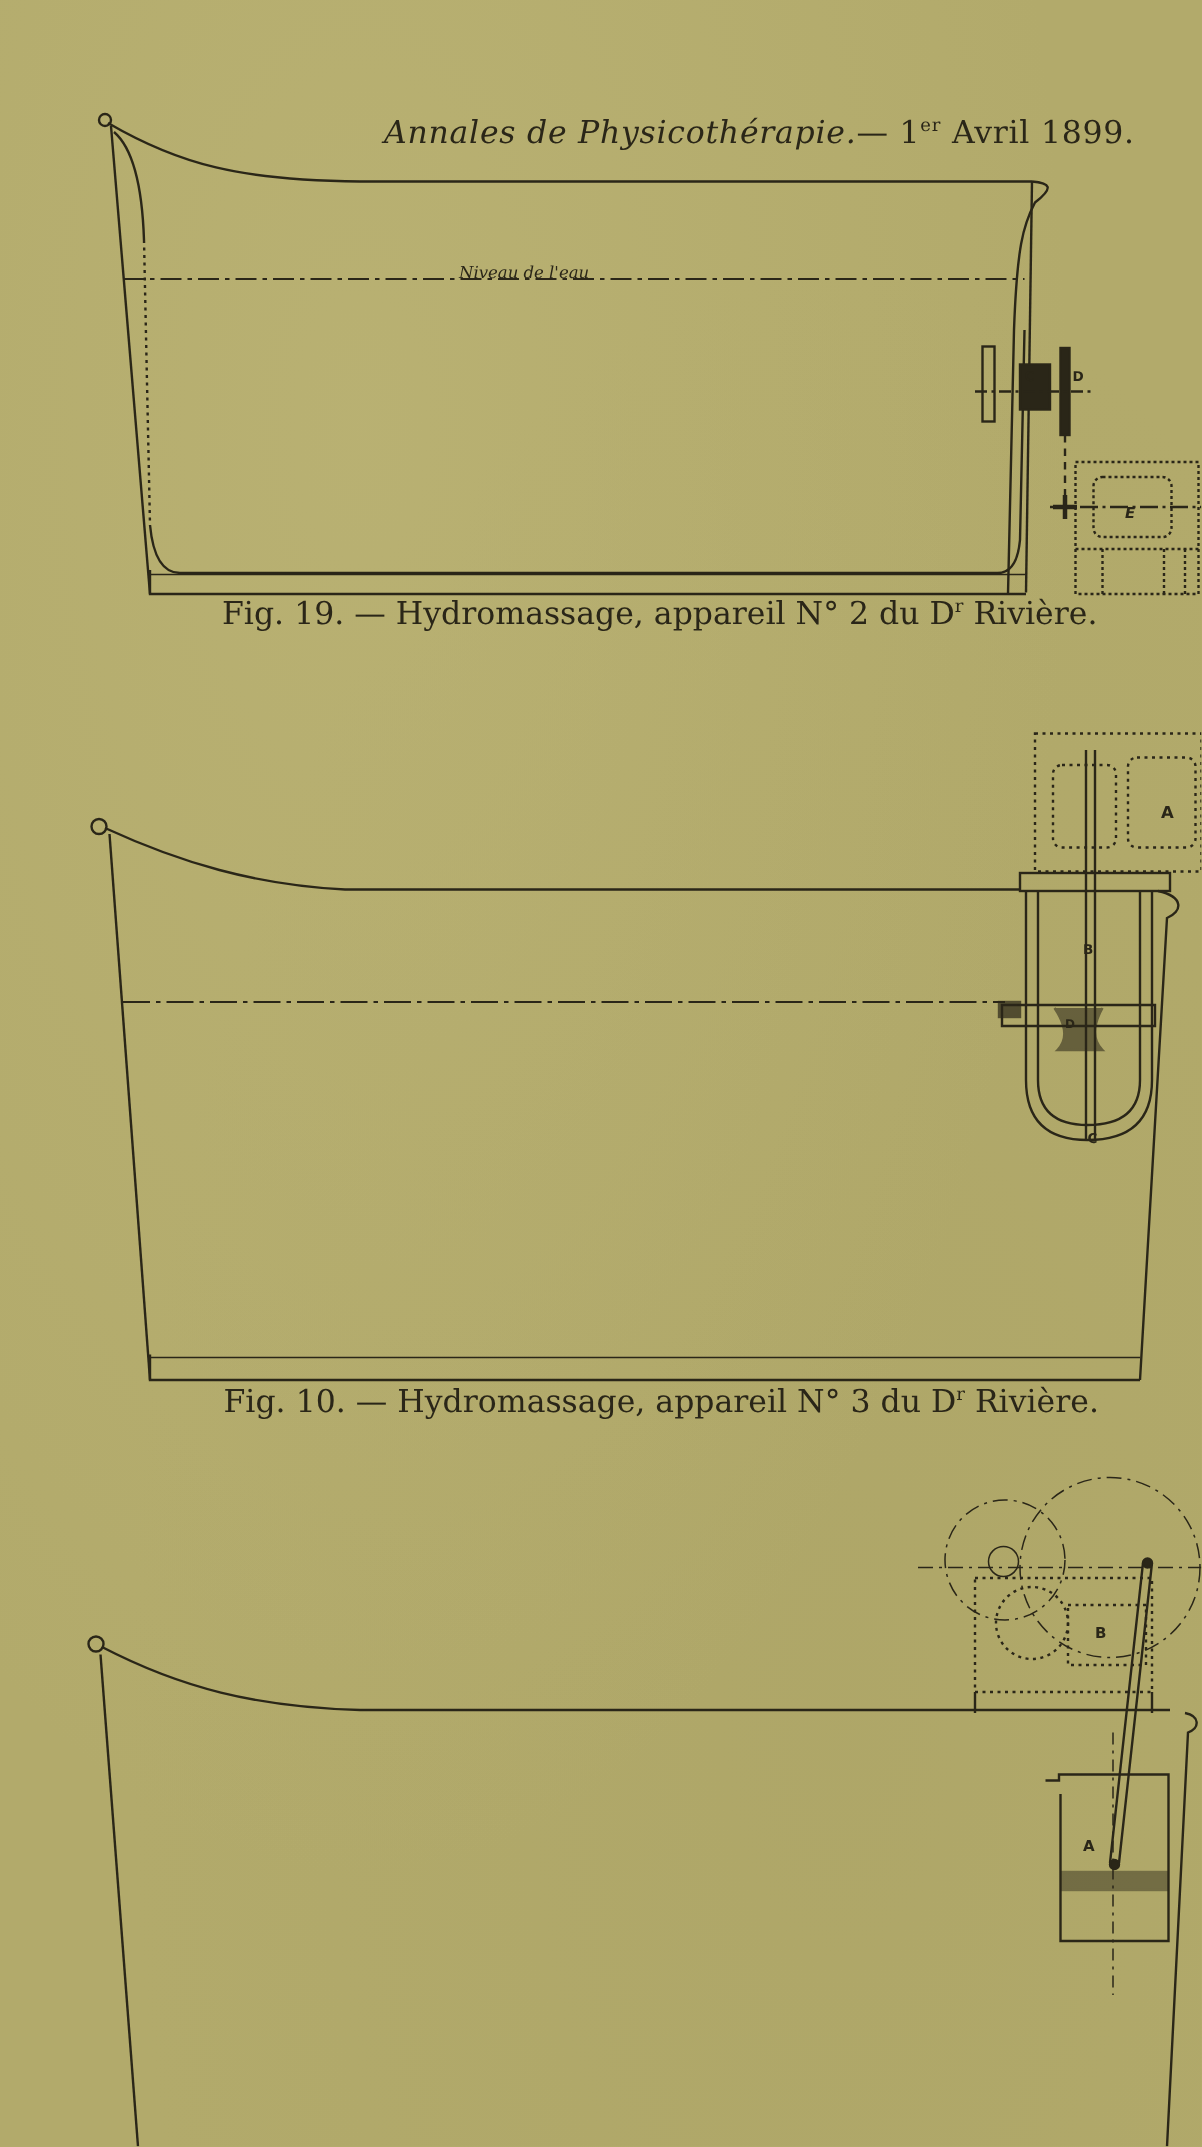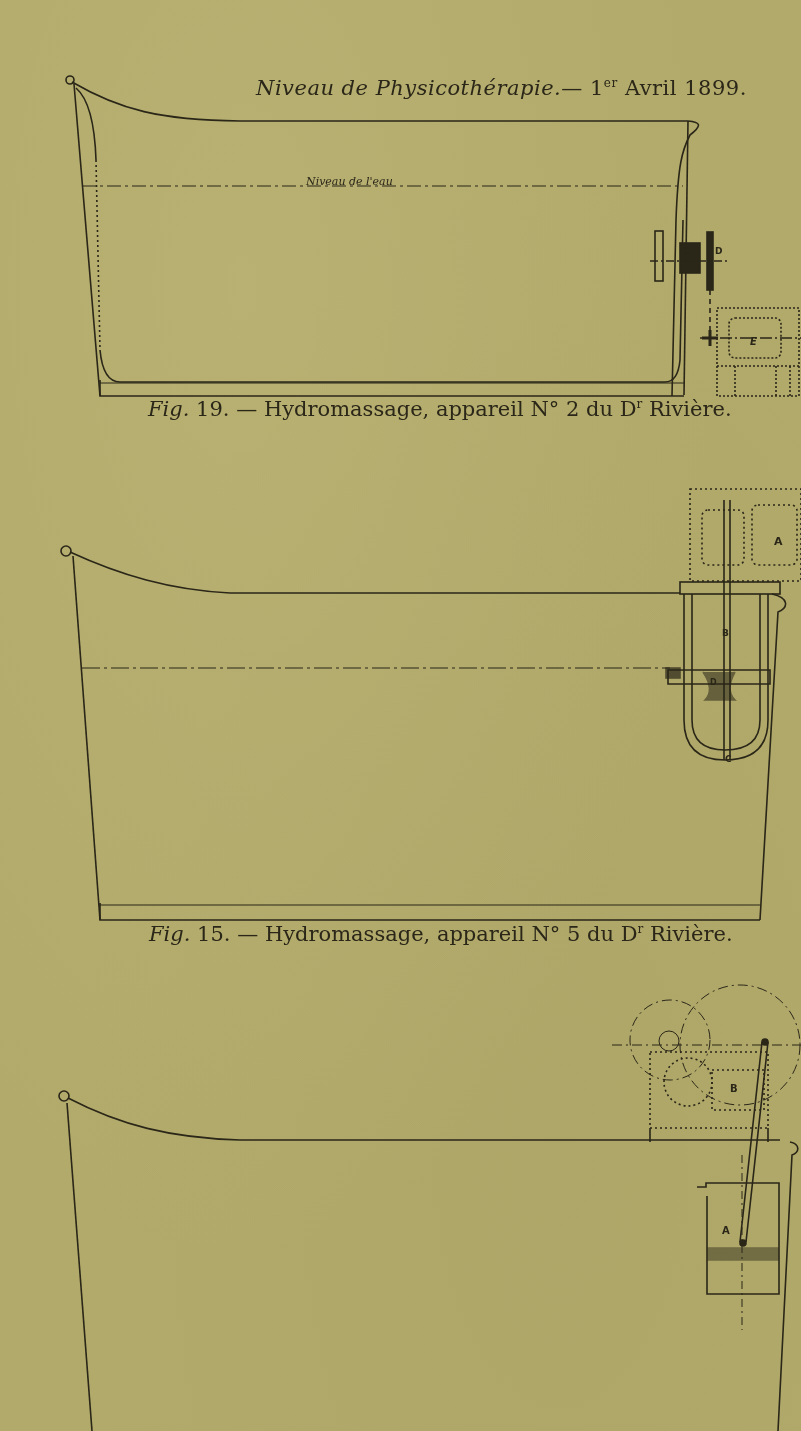--- a/index.html
+++ b/index.html
@@ -19,34 +19,34 @@
   }
   .header {
     position: absolute; left: 256px; top: 76px;
     font-size: 21px; letter-spacing: 0.5px; white-space: nowrap;
   }
   .header .journal { font-style: italic; }
   .header sup { font-size: 12px; vertical-align: 8px; }
   .caption {
     position: absolute; font-size: 21px; white-space: nowrap;
   }
-  .caption .fig { font-style: italic; }
+  .caption .fig { }
   .caption sup { font-size: 12px; vertical-align: 8px; }
   .cap16 { left: 148px; top: 397px; }
   .cap17 { left: 149px; top: 922px; }
   svg.drawing { position: absolute; left: 0; top: 0; }
   .lbl { font-family: "DejaVu Sans", sans-serif; font-weight: bold; fill: #2a2618; }
 </style>
 </head>
 <body>
 
 <div class="page-bg"></div>
 
 <div class="header">
-  <span class="journal">Niveau de Physicothérapie.</span><span>—</span>
+  <span class="journal">Annales de Physicothérapie.</span><span>—</span>
   <span>1</span><sup>er</sup>
   <span>Avril 1899.</span>
 </div>
 
 <svg class="drawing" width="801" height="1431" viewBox="0 0 801 1431" fill="none" stroke="#2a2618" stroke-width="1.6">
 
   <g>
 
     <circle cx="70" cy="80" r="4"></circle>
     <path d="M72 82 C 120 110, 160 120, 240 121 L 688 121"></path>
@@ -146,17 +146,17 @@
 <div class="caption cap16">
   <span class="fig">Fig.</span>
   <span>19.</span>
   <span>—</span>
   <span>Hydromassage, appareil N° 2 du D</span><sup>r</sup>
   <span>Rivière.</span>
 </div>
 
 <div class="caption cap17">
   <span class="fig">Fig.</span>
-  <span>15.</span>
+  <span>10.</span>
   <span>—</span>
-  <span>Hydromassage, appareil N° 5 du D</span><sup>r</sup>
+  <span>Hydromassage, appareil N° 3 du D</span><sup>r</sup>
   <span>Rivière.</span>
 </div>
 
 </body></html>

